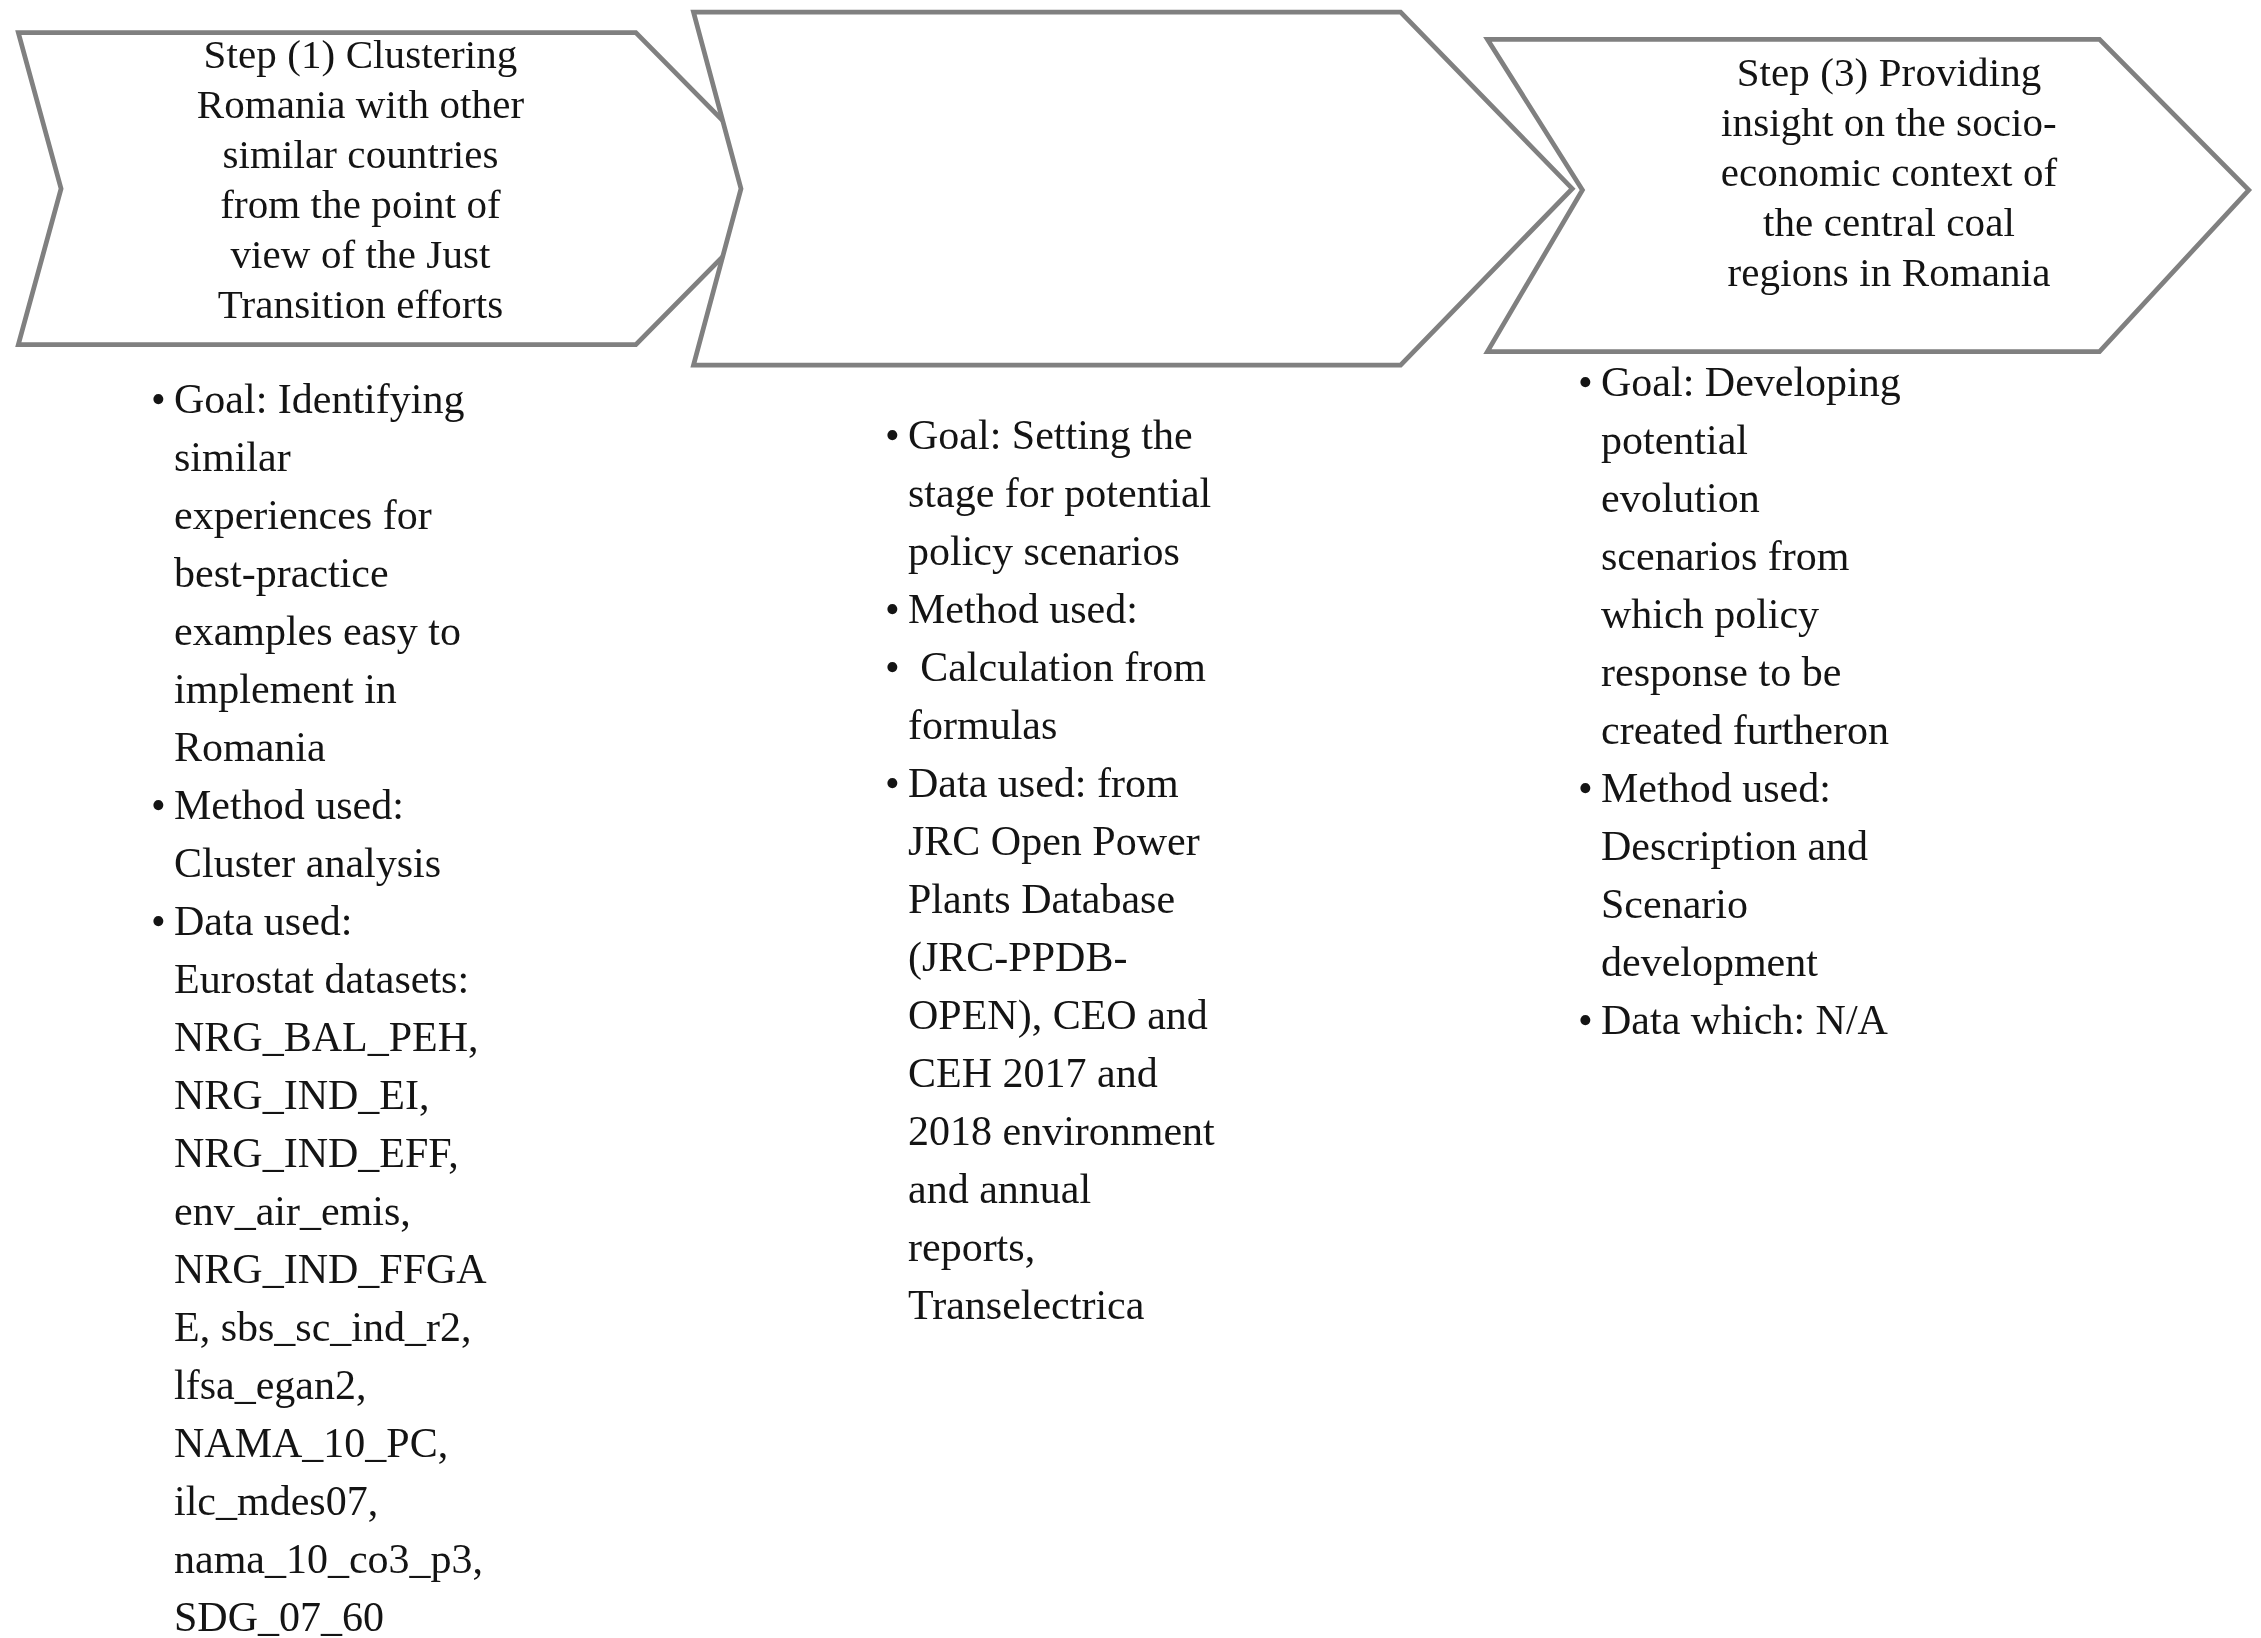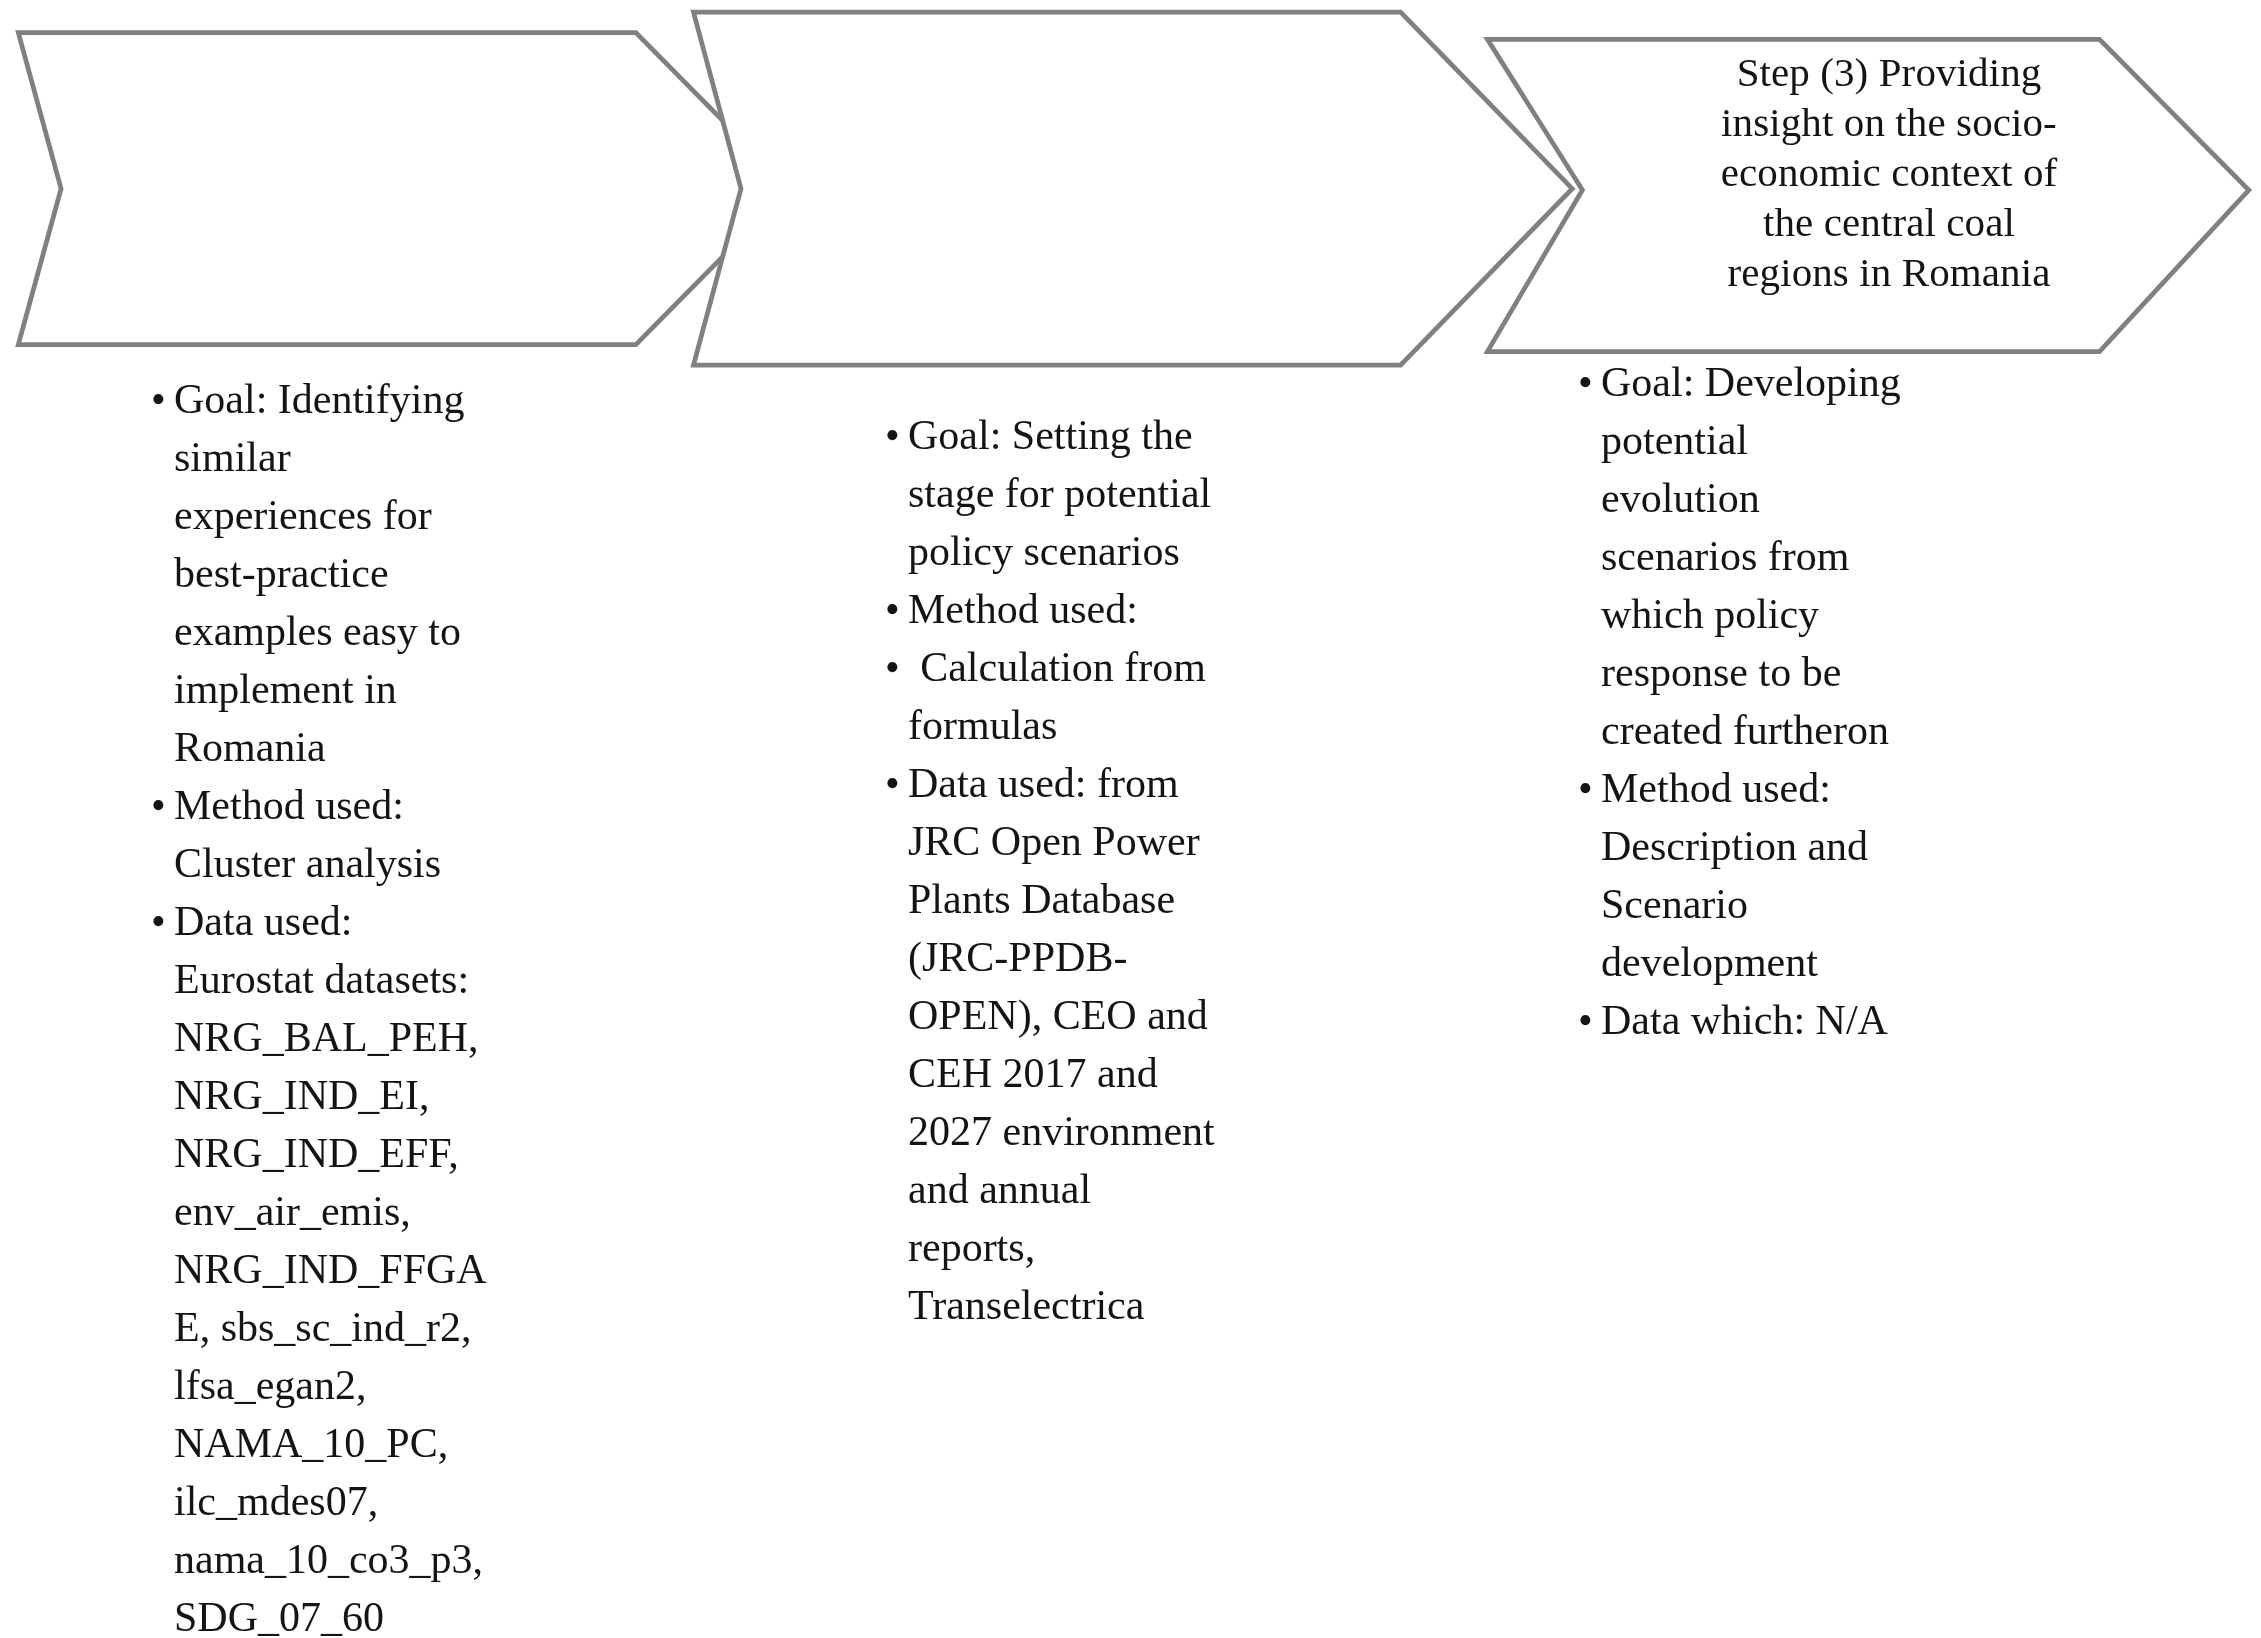--- a/index.html
+++ b/index.html
@@ -98,20 +98,26 @@
     <svg width="2261" height="380" viewBox="0 0 3328 560" xmlns="http://www.w3.org/2000/svg">
 
       <polygon points="25,48 935,48 1162,278 935,508 25,508 88,278" fill="#ffffff" stroke="#808080" stroke-width="7" stroke-linejoin="miter"></polygon>
 
       <polygon points="1020,18 2062,18 2315,278 2062,538 1020,538 1090,278" fill="#ffffff" stroke="#808080" stroke-width="7" stroke-linejoin="miter"></polygon>
 
       <polygon points="2190,58 3092,58 3312,280 3092,518 2190,518 2330,280" fill="#ffffff" stroke="#808080" stroke-width="7" stroke-linejoin="miter"></polygon>
     </svg>
   </div>
 
+  <div class="chevron-title chev1-title">Step (1) Clustering
+Romania with other
+similar countries
+from the point of
+view of the Just
+Transition efforts</div>
 
 
   <div class="chevron-title chev3-title">Step (3) Providing
 insight on the socio-
 economic context of
 the central coal
 regions in Romania</div>
 
   <div class="column col1">
     <ul class="bullet-list">
@@ -167,21 +173,21 @@
 formulas</span>
       </li>
       <li class="bullet-item">
         <span class="bullet-dot">•</span>
         <span class="bullet-text">Data used: from
 JRC Open Power
 Plants Database
 (JRC-PPDB-
 OPEN), CEO and
 CEH 2017 and
-2027 environment
+2018 environment
 and annual
 reports,
 Transelectrica</span>
       </li>
     </ul>
   </div>
 
   <div class="column col3">
     <ul class="bullet-list">
       <li class="bullet-item">

